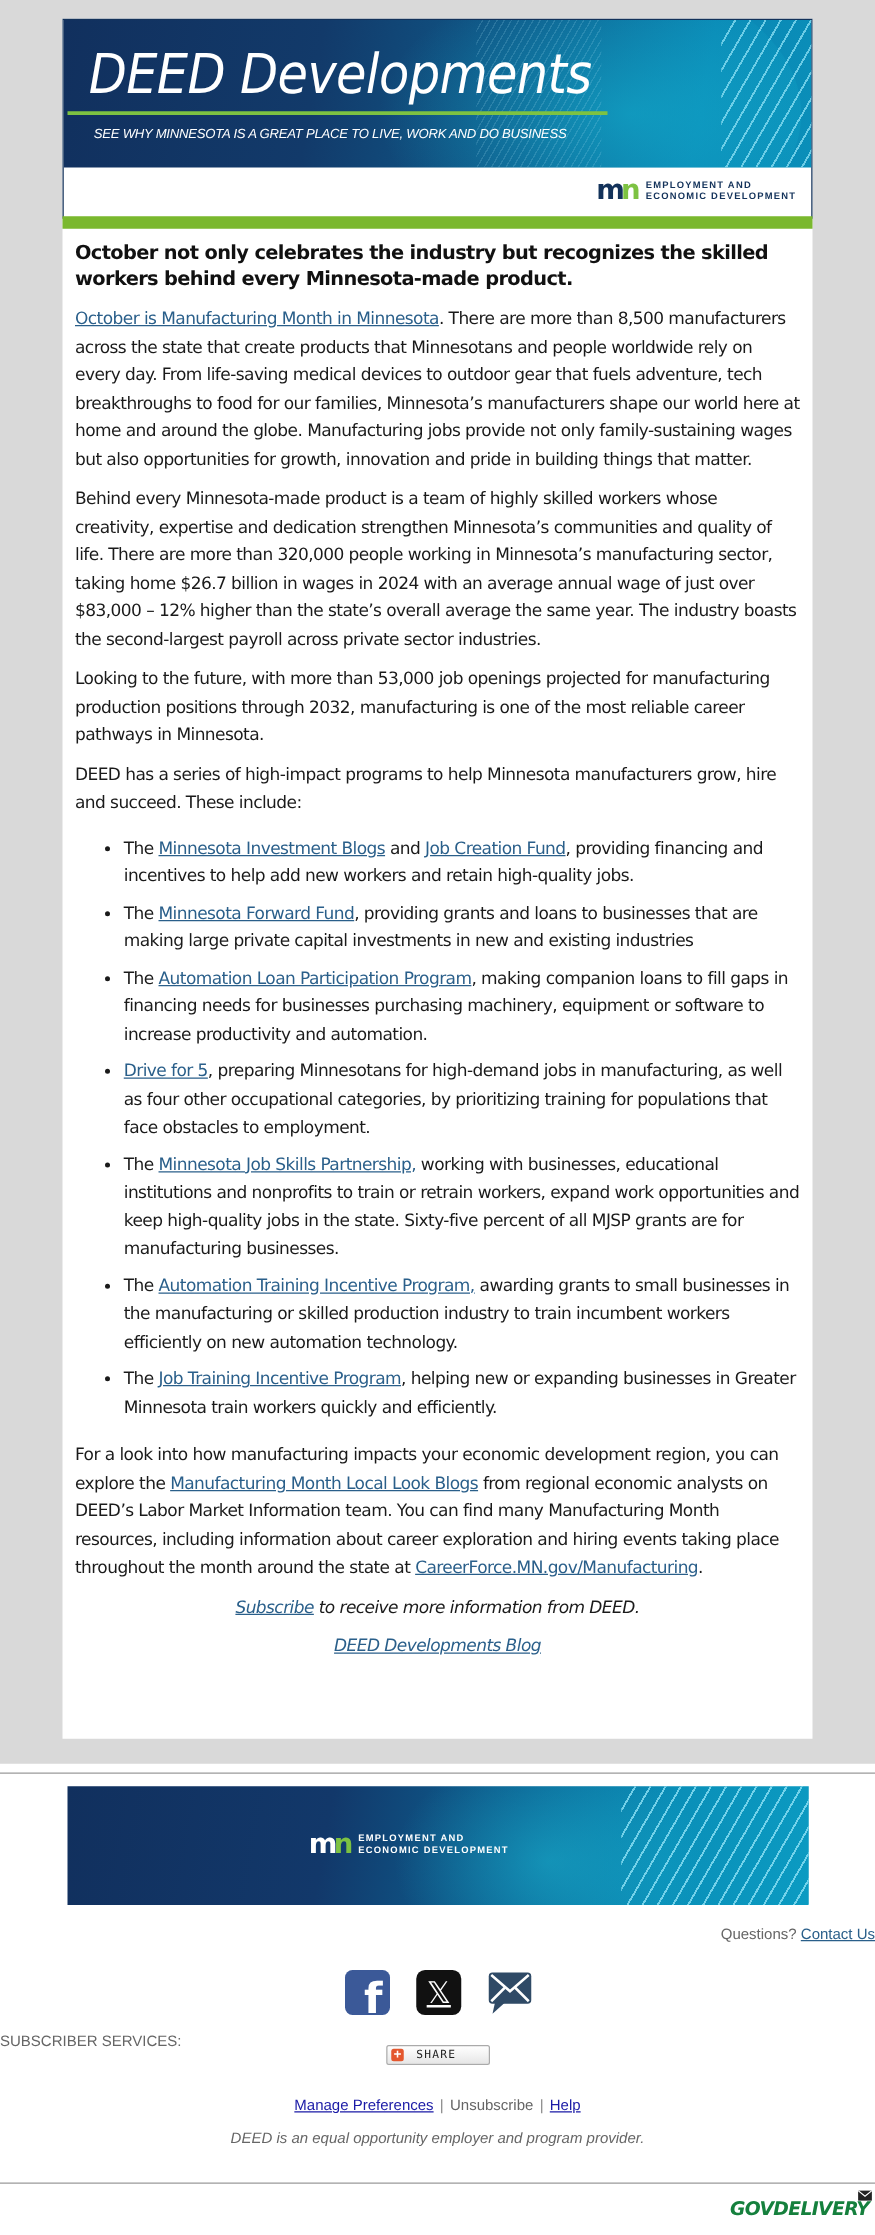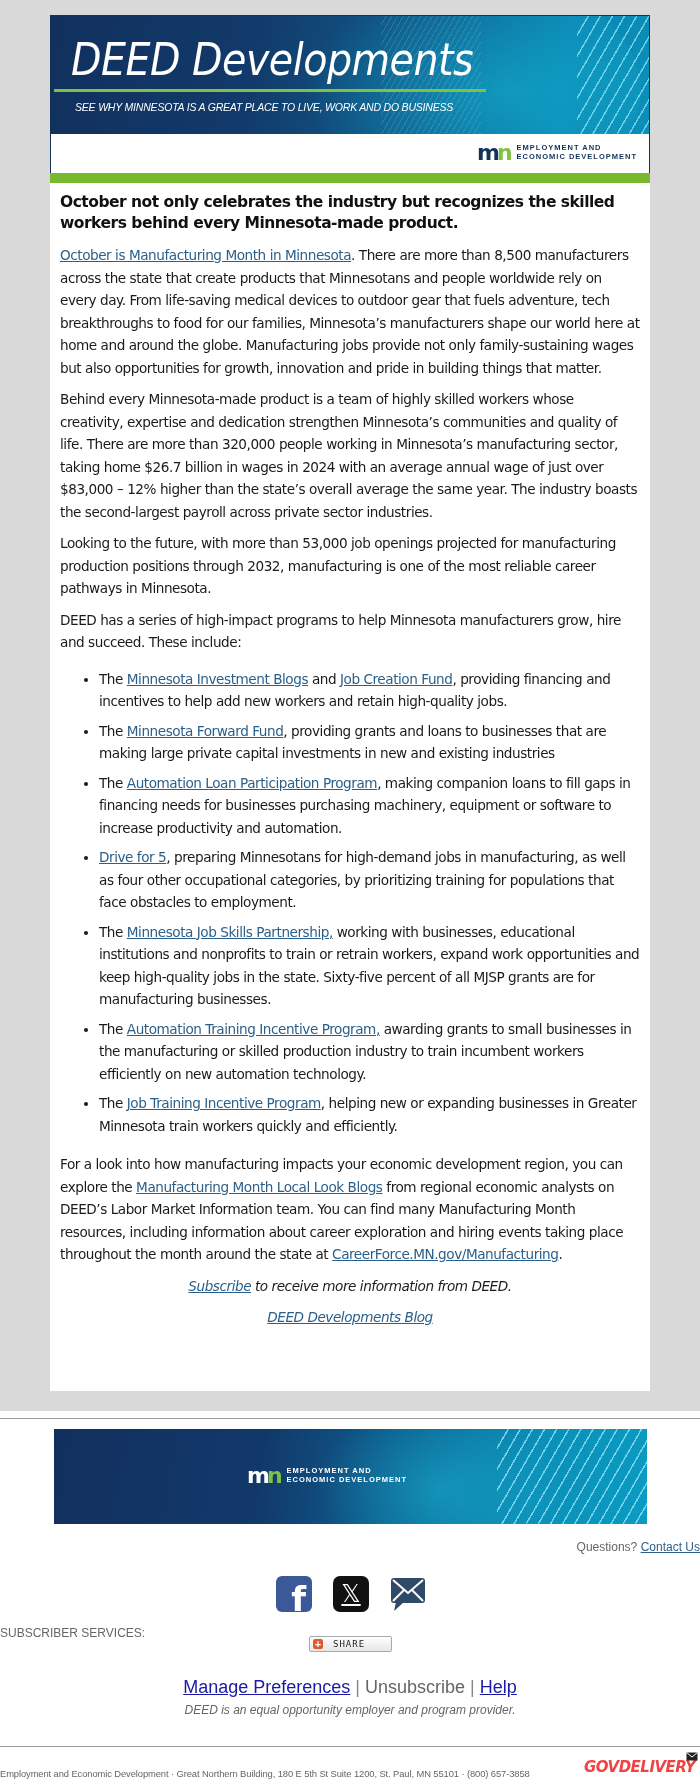--- a/index.html
+++ b/index.html
@@ -129,36 +129,36 @@
   }
   .share .plus {
     position: absolute; left: 3px; top: 2px; width: 10px; height: 10px; background: #e4572e; border-radius: 2px;
     color: #fff; font-size: 10px; line-height: 10px; text-align: center; font-weight: bold;
   }
   .share .lbl { position: absolute; left: 23px; top: 0; letter-spacing: 1px; }
   .sub-services {
     position: absolute; left: 0; top: 1613px; width: 700px; text-align: left;
     font-size: 12px; color: #666; line-height: 14px; margin-top: 13px;
   }
-  .footer-links { position: absolute; left: 0; top: 1677px; width: 700px; text-align: center; font-size: 18px; color: #666; }
+  .footer-links { position: absolute; left: 0; top: 1677px; width: 700px; text-align: center; font-size: 12px; color: #666; }
   .footer-links a { color: #1a1aa6; }
   .footer-links .sep { margin: 0 5px; color: #888; }
   .eeo {
     position: absolute; left: 0; top: 1703px; width: 700px; text-align: center;
     font-size: 12px; font-style: italic; color: #666;
   }
   .divider2 { position: absolute; left: 0; top: 1746px; width: 700px; height: 1px; background: #9a9a9a; }
   .legal {
     position: absolute; left: 0; top: 1757px; width: 580px;
     font-size: 9.4px; line-height: 11px; color: #666; letter-spacing: -0.1px;
   }
   .govdelivery {
     position: absolute; left: 584px; top: 1758px;
     font-family: "DejaVu Sans", sans-serif; font-weight: bold; font-style: italic;
-    font-size: 15px; color: #ef4444; letter-spacing: -0.5px;
+    font-size: 15px; color: #15803d; letter-spacing: -0.5px;
   }
   .gd-env { position: absolute; left: 686px; top: 1752px; width: 12px; height: 9px; }
 </style>
 </head>
 <body>
 
 <div class="gray-zone"></div>
 
 <div class="card">
   <div class="banner">
@@ -248,19 +248,18 @@
 
 <div class="sub-services">SUBSCRIBER SERVICES:</div>
 <div class="footer-links">
   <a href="#">Manage Preferences</a><span class="sep">|</span><span>Unsubscribe</span><span class="sep">|</span><a href="#">Help</a>
 </div>
 <div class="eeo">DEED is an equal opportunity employer and program provider.</div>
 
 <div class="divider2"></div>
 <div class="legal">
   <br>
-  <span>Employment and Economic Development · Great Northern Building, 180 E 5th St Suite 1200, St. Paul, MN 55101 · (800) 657-3858</span>
 </div>
 <div class="govdelivery">GOVDELIVERY</div>
 <svg class="gd-env" viewBox="0 0 12 9">
   <rect x="0.5" y="0.5" width="11" height="8" fill="#222"></rect>
   <polyline points="0.5,0.5 6,5 11.5,0.5" fill="none" stroke="#fff" stroke-width="1"></polyline>
 </svg>
 
 </body></html>

